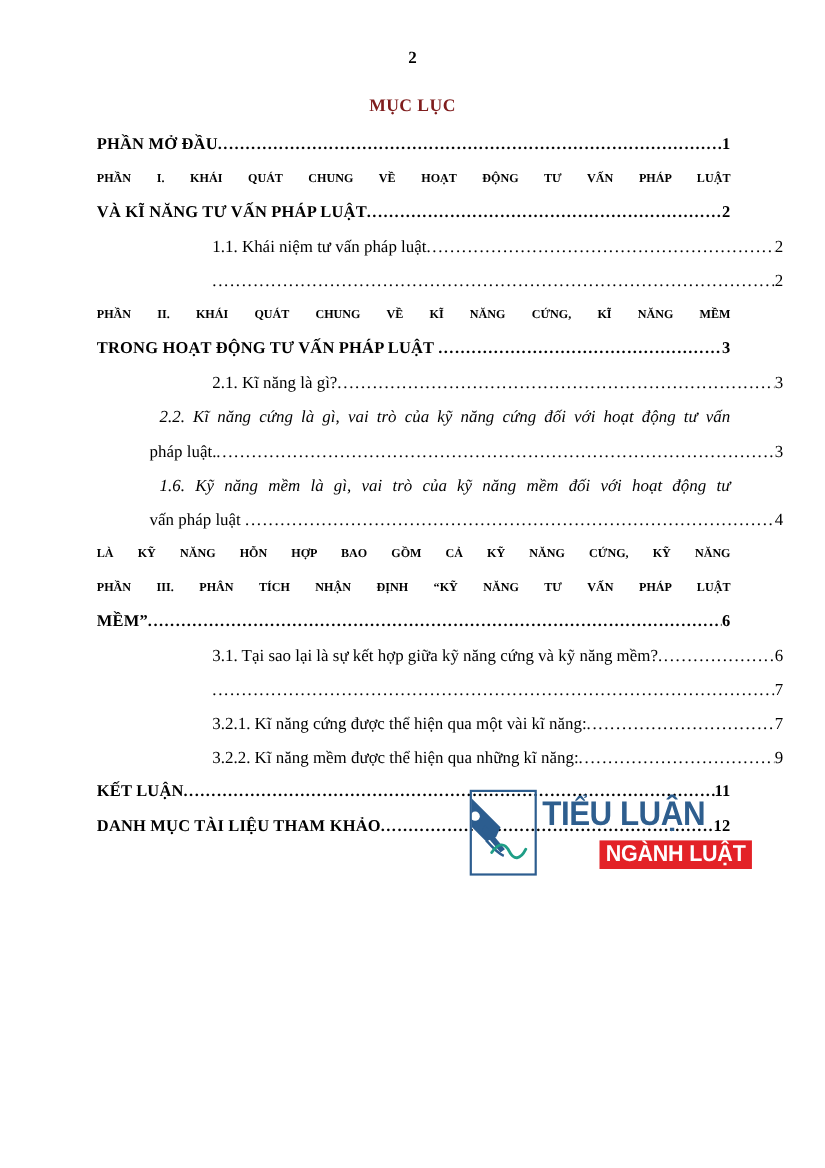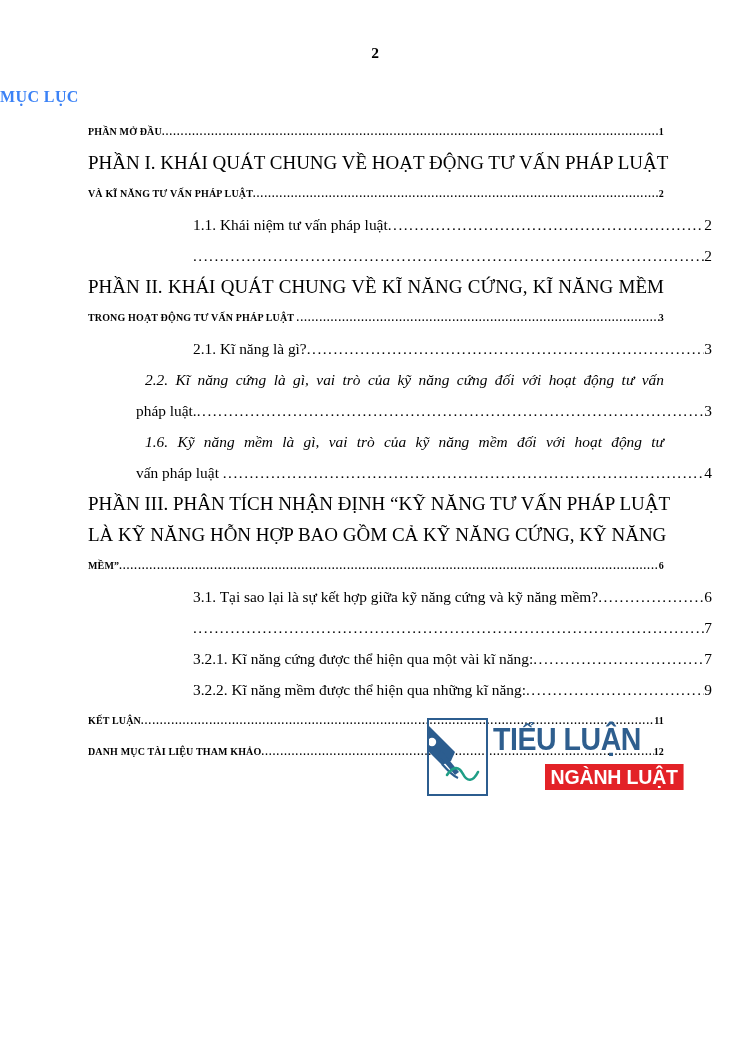--- a/index.html
+++ b/index.html
@@ -34,24 +34,25 @@
     font-size: 15.5px;
     font-weight: bold;
     color: #000;
   }
 
   .toc-title {
     position: absolute;
     left: 0;
     top: 88px;
     width: 750px;
+    text-align: center;
     font-size: 16px;
     font-weight: bold;
     letter-spacing: 0.4px;
-    color: #3b82f6;
+    color: #7f1d1d;
   }
 
   .toc {
     position: absolute;
     left: 88px;
     top: 116px;
     width: 576px;
   }
 
   
@@ -76,42 +77,42 @@
     top: -0.5px;
   }
   .row .pg {
     flex: 0 0 auto;
     padding-left: 0px;
     text-align: right;
   }
 
   
   .lvl1 {
-    font-size: 10px;
+    font-size: 15px;
     font-weight: bold;
     letter-spacing: 0.15px;
     justify-content: flex-end;
   }
   .lvl1 .leader { letter-spacing: 1.3px; font-weight: bold; }
   .lvl1 .pg { font-weight: bold; }
 
   .lvl2 {
     font-size: 15.4px;
     font-weight: normal;
     padding-left: 57px;
     box-sizing: border-box;
     margin-left: 48px;
   }
   .lvl2.noindent { padding-left: 0; }
   .lvl2 .leader { letter-spacing: 1.5px; }
 
   
   .lvl1-wrap {
-    font-size: 19px;
-    font-weight: normal;
+    font-size: 11px;
+    font-weight: bold;
     width: 100%;
     height: 31px;
     line-height: 31px;
     text-align: justify;
     text-align-last: justify;
     white-space: nowrap;
   }
 
   
   .lvl2-wrap {
@@ -224,22 +225,22 @@
         <span class="txt">pháp luật.</span>
         <span class="leader">................................................................................................................................................................................................................................................</span>
         <span class="pg">3</span>
       </div>
       <div class="lvl2-wrap"><span>1.6.</span> <span>Kỹ</span> <span>năng</span> <span>mềm</span> <span>là</span> <span>gì,</span> <span>vai</span> <span>trò</span> <span>của</span> <span>kỹ</span> <span>năng</span> <span>mềm</span> <span>đối</span> <span>với</span> <span>hoạt</span> <span>động</span> <span>tư</span></div>
       <div class="row lvl2 noindent">
         <span class="txt">vấn pháp luật </span>
         <span class="leader">................................................................................................................................................................................................................................................</span>
         <span class="pg">4</span>
       </div>
+      <div class="lvl1-wrap"><span>LÀ</span> <span>KỸ</span> <span>NĂNG</span> <span>HỖN</span> <span>HỢP</span> <span>BAO</span> <span>GỒM</span> <span>CẢ</span> <span>KỸ</span> <span>NĂNG</span> <span>CỨNG,</span> <span>KỸ</span> <span>NĂNG</span></div>
       <div class="lvl1-wrap"><span>PHẦN</span> <span>III.</span> <span>PHÂN</span> <span>TÍCH</span> <span>NHẬN</span> <span>ĐỊNH</span> <span>“KỸ</span> <span>NĂNG</span> <span>TƯ</span> <span>VẤN</span> <span>PHÁP</span> <span>LUẬT</span></div>
-      <div class="lvl1-wrap"><span>LÀ</span> <span>KỸ</span> <span>NĂNG</span> <span>HỖN</span> <span>HỢP</span> <span>BAO</span> <span>GỒM</span> <span>CẢ</span> <span>KỸ</span> <span>NĂNG</span> <span>CỨNG,</span> <span>KỸ</span> <span>NĂNG</span></div>
       <div class="row lvl1">
         <span class="txt">MỀM”</span>
         <span class="leader">................................................................................................................................................................................................................................................</span>
         <span class="pg">6</span>
       </div>
       <div class="row lvl2">
         <span class="txt">3.1. Tại sao lại là sự kết hợp giữa kỹ năng cứng và kỹ năng mềm?</span>
         <span class="leader">................................................................................................................................................................................................................................................</span>
         <span class="pg">6</span>
       </div>

